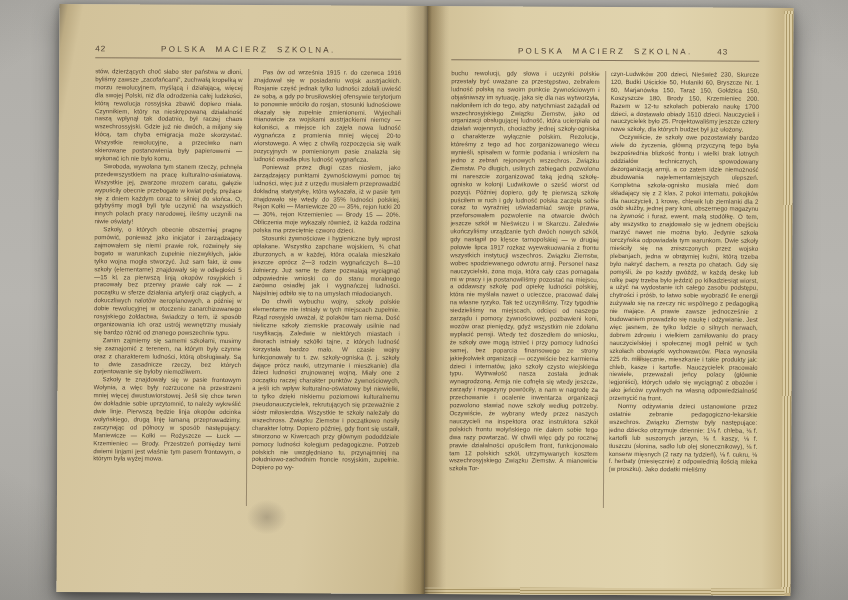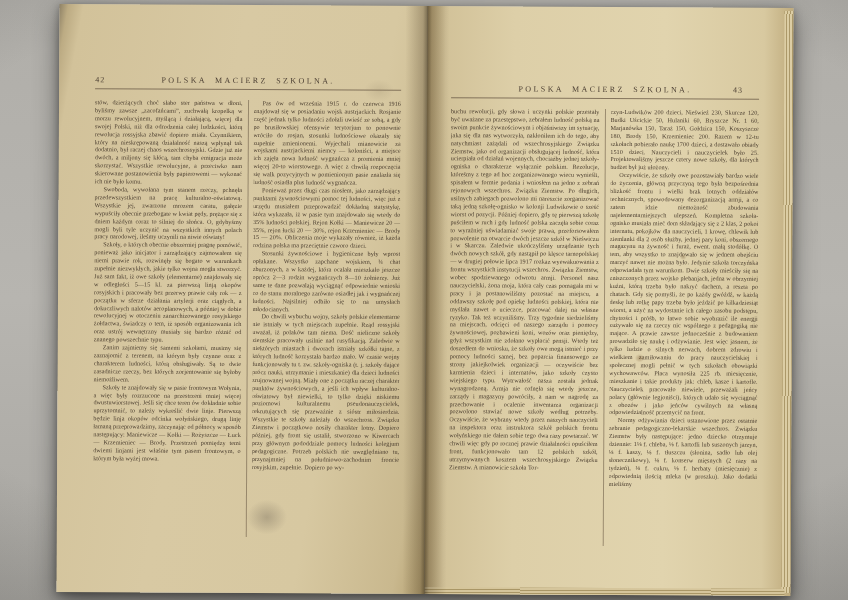--- a/index.html
+++ b/index.html
@@ -1,21 +1,21 @@
 <!DOCTYPE html>
 <html><head>
 <meta charset="utf-8">
 <style>
   html,body { margin:0; padding:0; }
   .scene {
     position:relative; width:848px; height:600px; overflow:hidden;
     background:
       radial-gradient(ellipse 120% 90% at 50% 45%, rgba(0,0,0,0) 55%, rgba(40,40,38,0.35) 100%),
       linear-gradient(180deg,#b0aea9 0%, #b7b5b0 50%, #a8a6a1 100%);
-    font-family:Liberation Serif, serif;
+    font-family:Liberation Sans, sans-serif;
   }
   .book {
     position:absolute; left:58px; top:6px; width:734px; height:588px;
     display:flex; transform:rotate(0.3deg);
     box-shadow:0 10px 26px rgba(0,0,0,0.45), 0 2px 8px rgba(0,0,0,0.35);
   }
   .page { position:relative; height:100%; box-sizing:border-box; overflow:hidden; }
   .page-left {
     width:368px;
     background:linear-gradient(100deg,#8f8266 0px,#bcab83 9px,#d2c29a 24px,#d8c9a3 40%, #d7c8a1 72%, #c9b88e 93%, #b5a172 100%);
@@ -36,21 +36,21 @@
   .page-edges-bottom {
     position:absolute; left:0; right:6px; bottom:0; height:7px;
     background:repeating-linear-gradient(180deg,#d5c59b 0 2px,#a6936500 2px 2px,#a99666 2px 3px);
   }
   .content { position:relative; box-sizing:border-box; height:100%; }
   .page-left  .content { padding:40px 26px 0 36px; }
   .page-right .content { padding:40px 34px 0 24px; }
 
   .page-header { display:flex; align-items:baseline; color:#4d4034; }
   .pageno { width:42px; font-size:8px; letter-spacing:1px; }
-  .pageno.right { text-align:center;margin-top:38px; }
+  .pageno.right { text-align:left; }
   .running-title { flex:1; text-align:center; font-size:8px; letter-spacing:2.4px; word-spacing:4px; white-space:nowrap; }
   .header-rule { height:1px; background:#6d5c48; margin-top:4px; opacity:0.8; }
 
   .columns { display:flex; margin-top:9px; height:468px; overflow:hidden; }
   .col { flex:1; overflow:hidden; color:#483b2d; }
   .colrule { width:1px; background:rgba(98,82,62,0.55); margin:1px 5px 30px 5px; }
 
   .col p {
     margin:0; text-indent:9px; font-size:6.2px; line-height:7.9px;
     text-align:justify; letter-spacing:0.05px;

